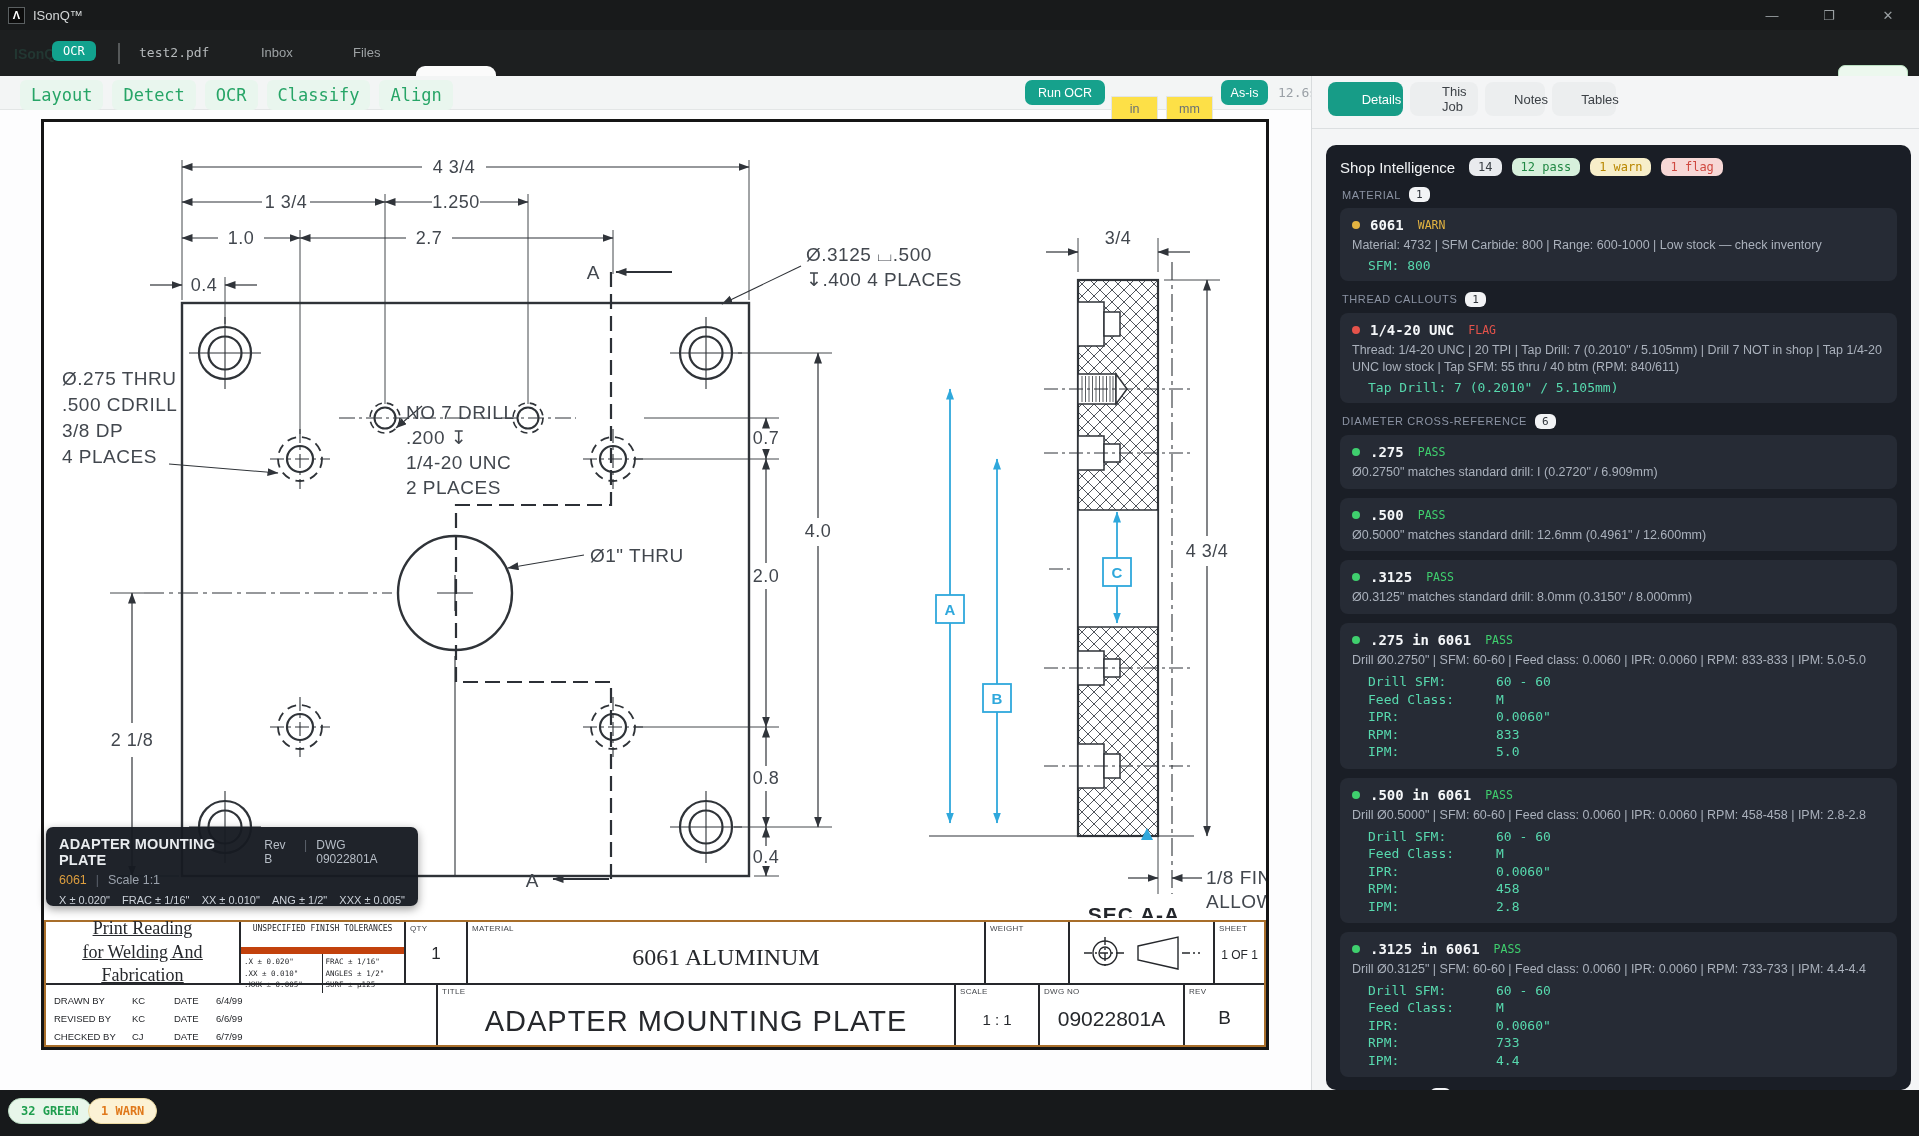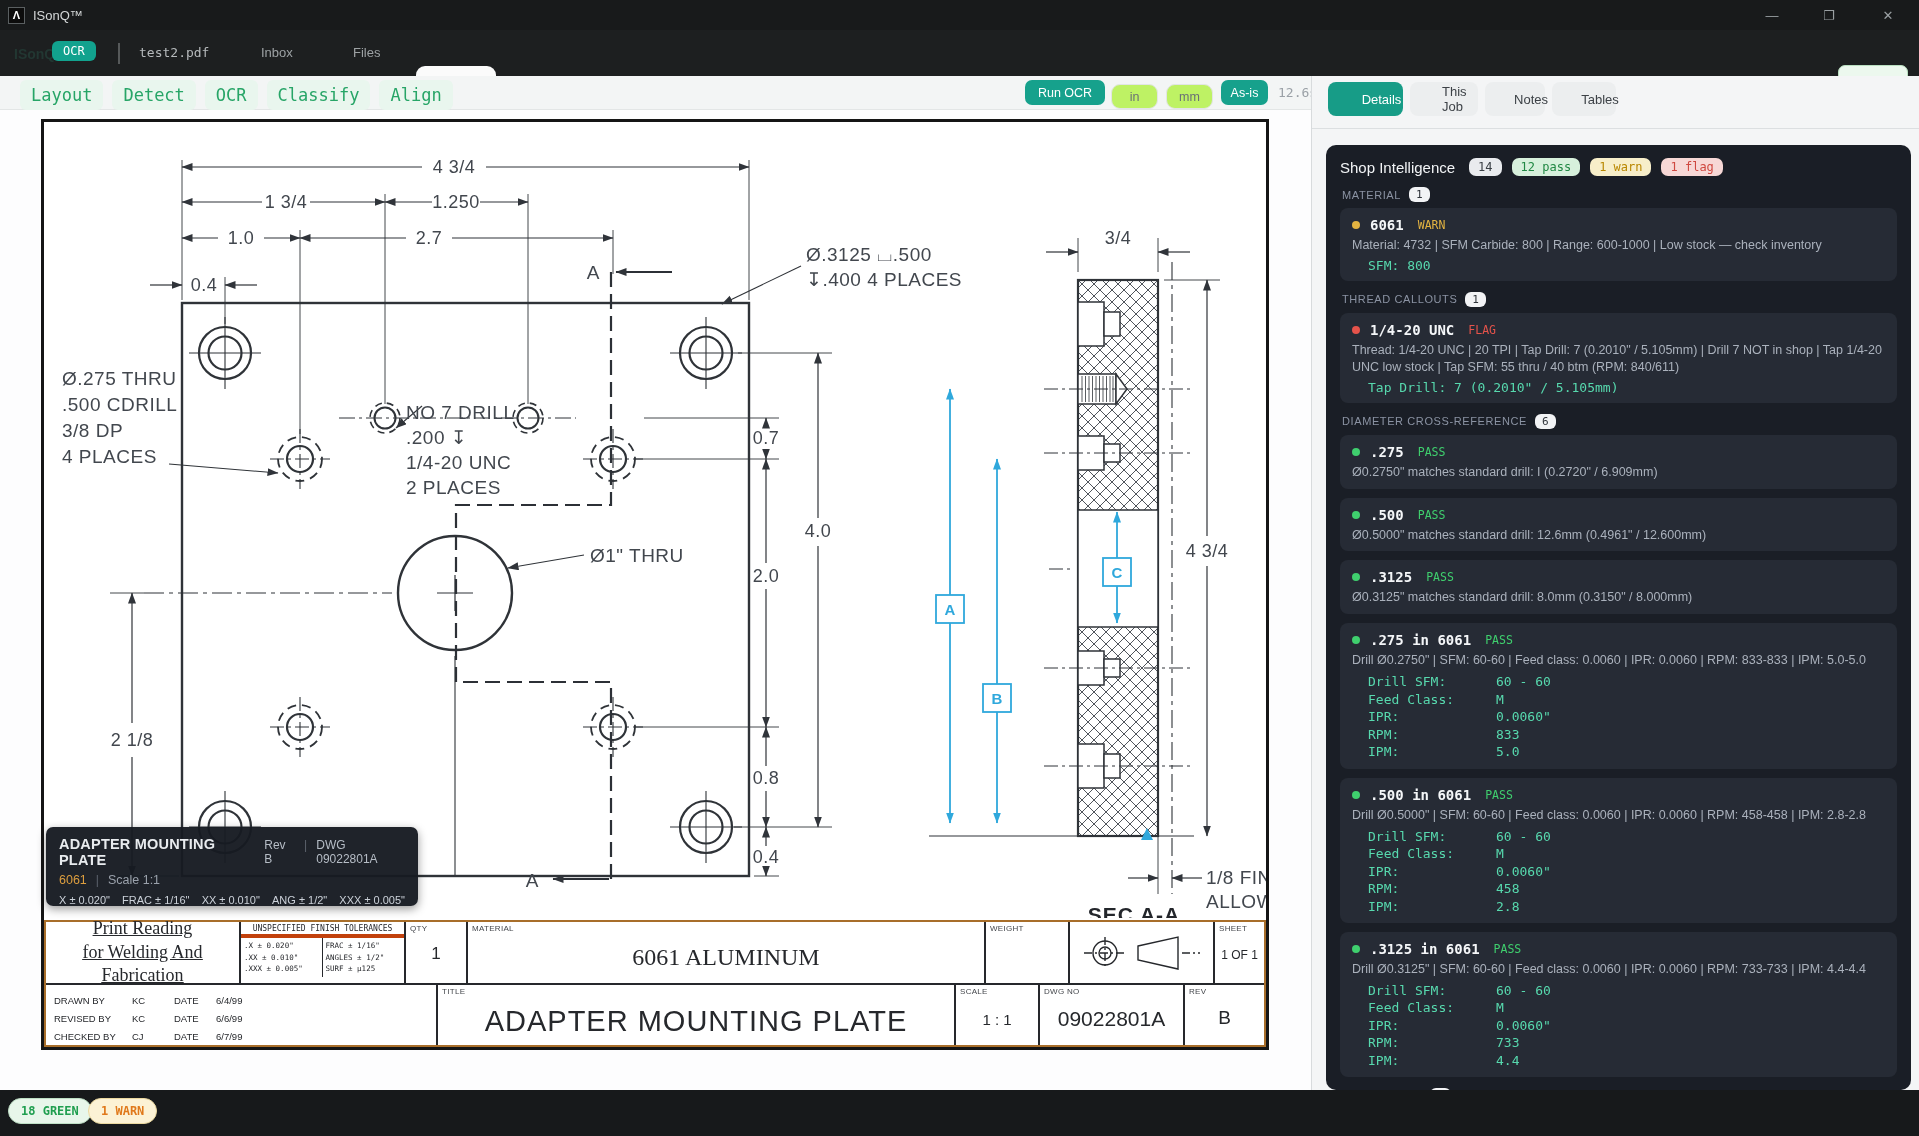--- a/index.html
+++ b/index.html
@@ -33,22 +33,22 @@
     align-items:center; justify-content:center; }
 
   
   #toolbar { position:absolute; left:0; top:76px; width:1919px; height:34px; background:#f3f5f5;
     border-bottom:1px solid #e3e6e6; }
   #modes { position:absolute; left:20px; top:4px; display:flex; gap:9px; }
   .modepill { background:#e9f6ee; color:#27a567; font-size:17px; padding:5px 11px; border-radius:6px;
     font-family:"DejaVu Sans Mono", monospace; }
   .tealpill { position:absolute; top:4px; height:25px; background:#16a18c; color:#fff; font-size:12.5px;
     border-radius:7px; display:flex; align-items:center; justify-content:center; }
-  .unitpill { position:absolute; top:8px; height:25px; background:#bef264; border:1px solid #e2e5e5;
-    color:#6a7075; font-size:12.5px; border-radius:9px; display:flex; align-items:center; justify-content:center; }
+  .unitpill { position:absolute; top:20px; height:25px; background:#fde047; border:1px solid #e2e5e5;
+    color:#6a7075; font-size:12.5px; border-radius:1px; display:flex; align-items:center; justify-content:center; }
   #elapsed { position:absolute; left:1278px; top:9px; color:#9ba1a7; font-size:13px; }
 
   
   #canvas { position:absolute; left:41px; top:119px; width:1228px; height:931px; background:#fff;
     border:3px solid #151515; }
   #dwg { position:absolute; left:0px; top:0px; }
   svg text { font-family:"Liberation Sans", sans-serif; fill:#42474e; }
   .dimt { font-size:18px; letter-spacing:.5px; }
   .note { font-size:19px; letter-spacing:.5px; }
   .sect { font-size:21px; font-weight:bold; fill:#23262b; letter-spacing:1px; }
@@ -59,21 +59,21 @@
     border:2px solid #a86e2a; display:flex; flex-direction:column; color:#26282c; }
   .tb-top { display:flex; height:63px; border-bottom:2px solid #26282c; }
   .tb-bot { display:flex; flex:1; }
   .cell { border-right:2px solid #26282c; position:relative; }
   .cell:last-child { border-right:none; }
   .celllabel { position:absolute; left:4px; top:2px; font-size:8px; letter-spacing:.3px; color:#44474c; }
   #orgcell { width:195px; display:flex; align-items:center; justify-content:center; text-align:center;
     font-family:"Liberation Serif", serif; font-size:18px; line-height:1.3; border-right:2px solid #26282c; }
   #orgcell div { text-decoration:underline; }
   #tolcell { width:165px; font-size:7.5px; }
-  #tolhead { text-align:center; font-size:8px; margin-top:2px; border-bottom:4px solid #c2410c; padding-bottom:1px; }
+  #tolhead { text-align:center; font-size:8px; margin-top:2px; border-bottom:7px solid #c2410c; padding-bottom:14px; }
   #tolcols { display:flex; }
   #tolcols > div { width:50%; padding:2px 3px; line-height:1.55; }
   #tolcols > div:first-child { border-right:1px solid #26282c; }
   #qtycell { width:62px; text-align:center; }
   #qtyval { font-size:17px; margin-top:22px; }
   #matcell { width:518px; text-align:center; }
   #matval { font-family:"Liberation Serif", serif; font-size:24px; margin-top:22px; }
   #wtcell { width:84px; }
   #projcell { width:145px; display:flex; align-items:center; justify-content:center; }
   #shcell { flex:1; text-align:center; }
@@ -657,16 +657,16 @@
     </div>
 
     <div class="psec">
       <span class="pl">TOLERANCES</span>
       <span class="cnt">5</span>
     </div>
   </div>
 </div>
 
 <div id="statusbar">
-  <div id="sgreen" class="spill">18 GREEN</div>
+  <div id="sgreen" class="spill">32 GREEN</div>
   <div id="swarn" class="spill">1 WARN</div>
 
 </div>
 
 </body></html>

